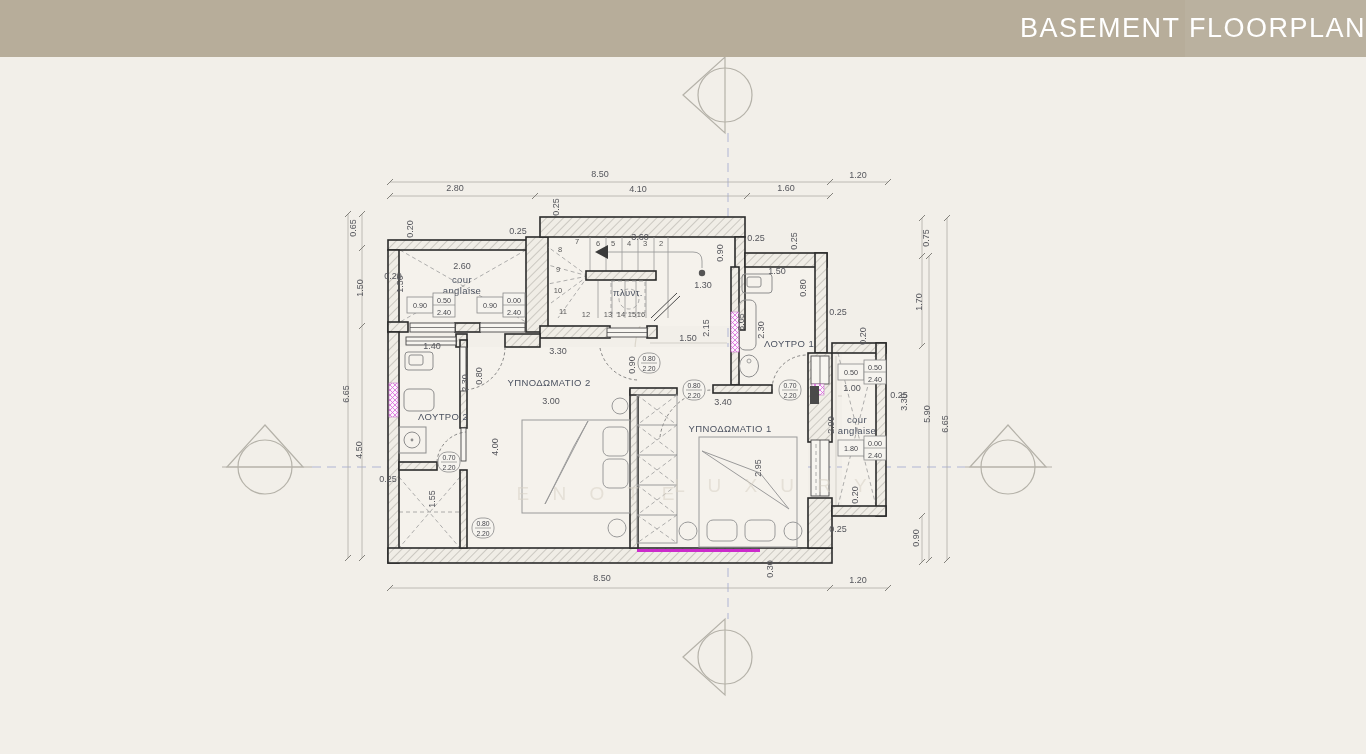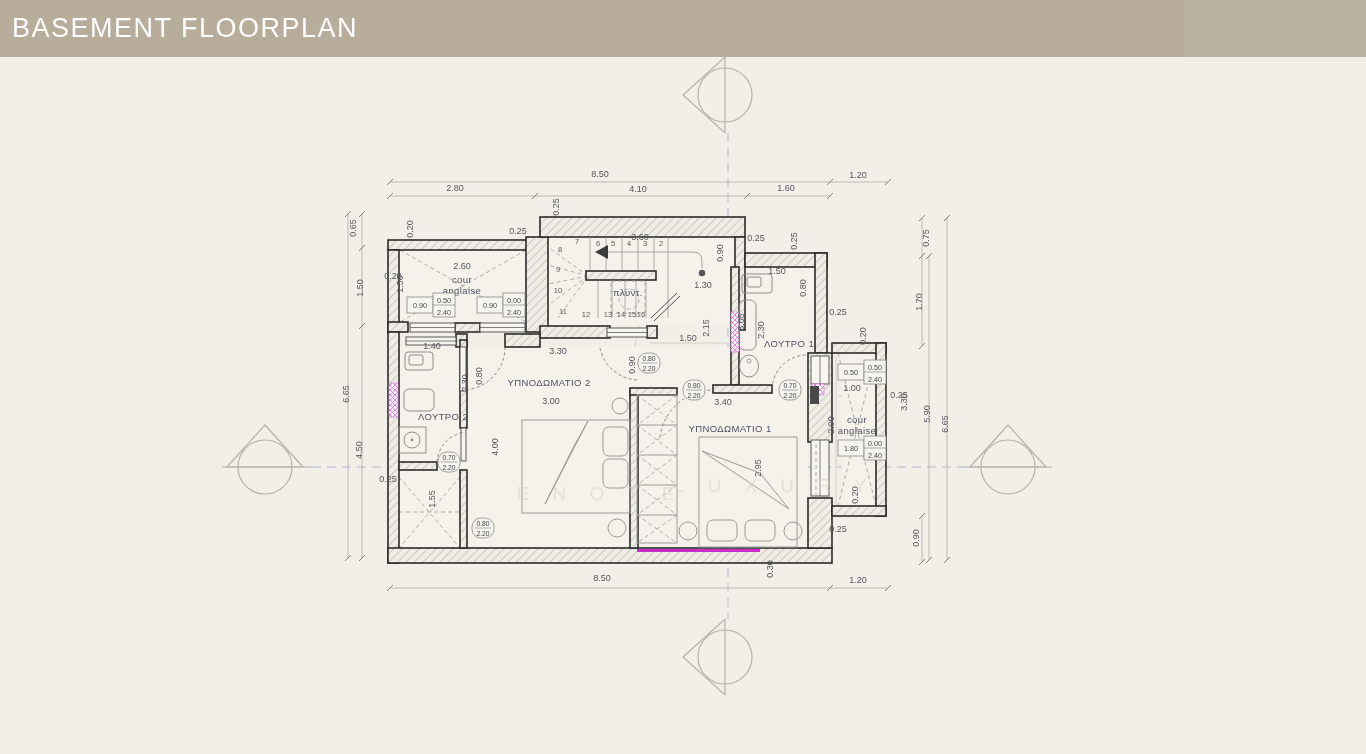--- a/index.html
+++ b/index.html
@@ -3,21 +3,21 @@
 <meta charset="utf-8">
 <style>
   html,body{margin:0;padding:0;}
   body{
     width:1366px;height:754px;overflow:hidden;position:relative;
     background:#f2efe9;
     font-family:"Liberation Sans",sans-serif;
   }
   .header{
     position:absolute;top:0;left:0;width:1366px;height:57px;
-    display:flex;align-items:center;z-index:5;
+    display:flex;align-items:center;z-index:5;justify-content:flex-end;
   }
   .header-title{
     color:#ffffff;font-size:27px;letter-spacing:1.5px;
     padding-left:12px;font-weight:400;
   }
   .header-shade{
     position:absolute;right:0;top:0;width:181px;height:57px;
     background:rgba(255,255,255,0.05);
   }
   svg{position:absolute;top:0;left:0;}

